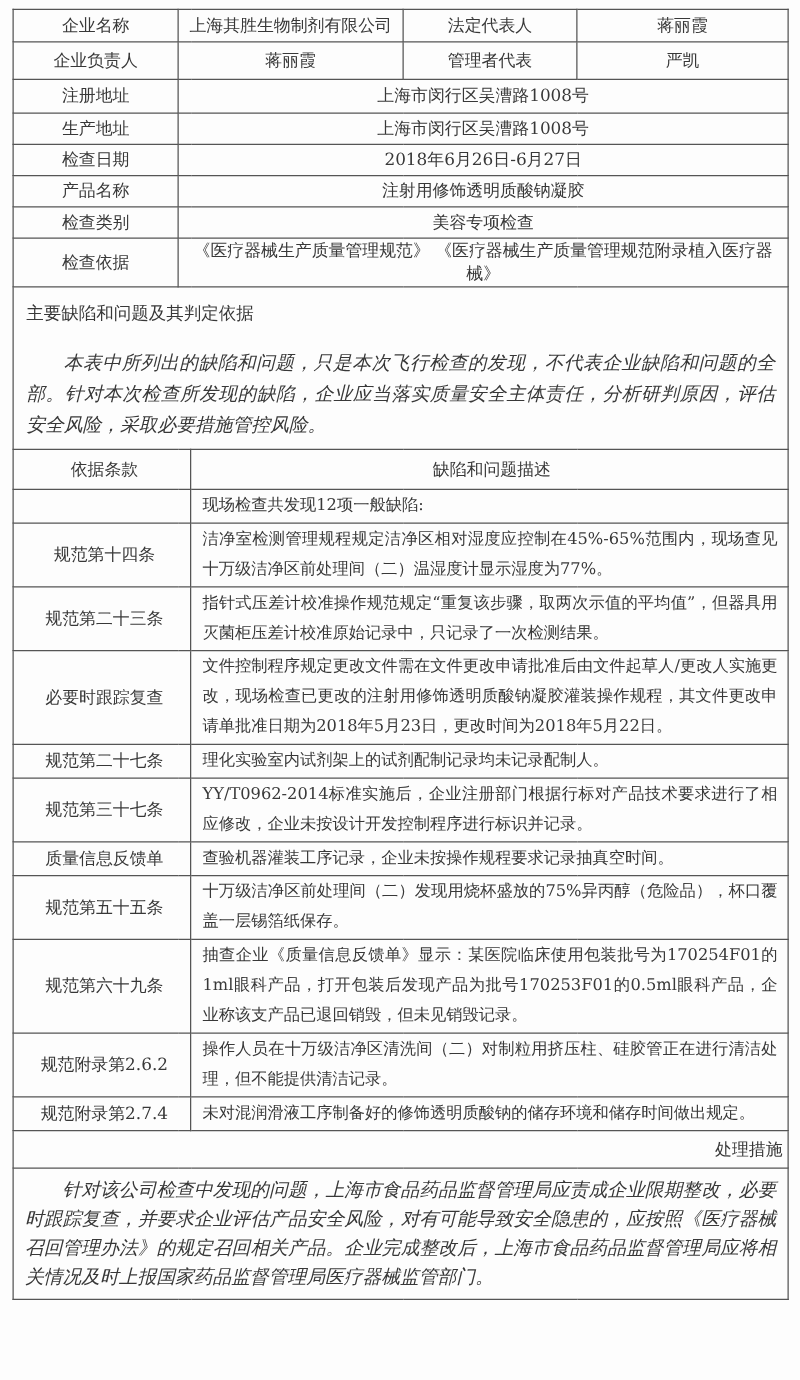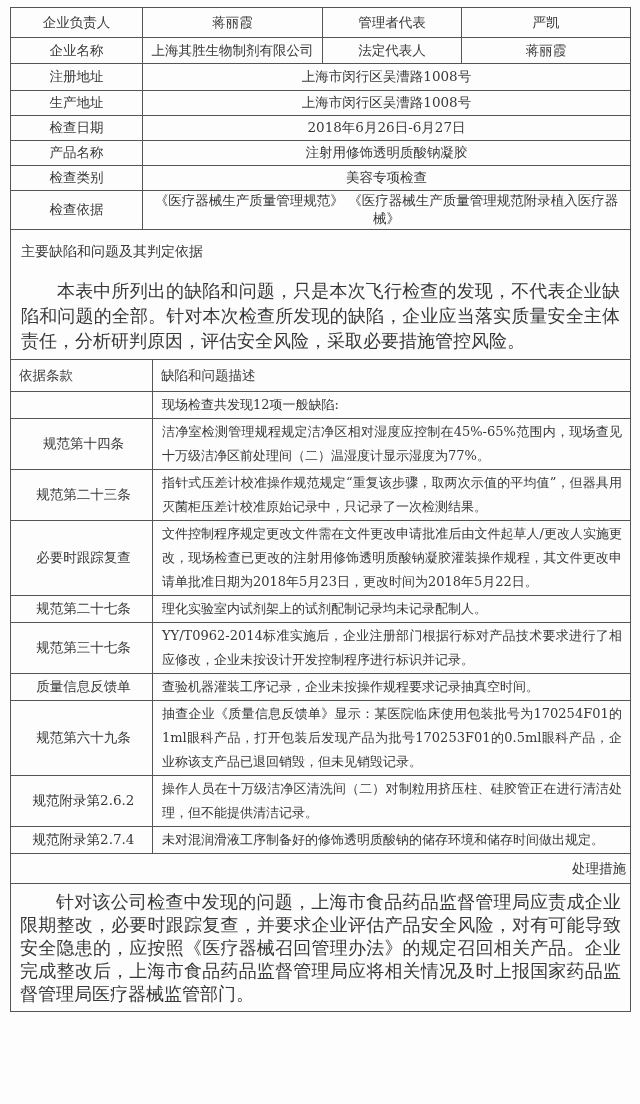--- a/index.html
+++ b/index.html
@@ -37,53 +37,54 @@
   .sec-title {
     text-align: left;
     font-size: 14px;
     line-height: 26px;
     margin: 0 0 14px 0;
   }
   .intro-para, .measures-para {
     margin: 0;
     text-indent: 2em;
     text-align: justify;
-    font-size: 18px;
+    font-size: 15px;
+    font-style: italic;
   }
   .intro-para { line-height: 25px; }
   td.measures-title { text-align: right; }
   td.measures-cell { padding: 6px 9px; vertical-align: top; }
   .measures-para { line-height: 23px; }
-  td.colhead { text-align: left; padding-left: 8px; }
+  td.colhead { text-align: center; padding-left: 8px; }
 </style>
 </head>
 <body>
 
 <div class="page">
   <table class="report">
     <colgroup>
       <col style="width:132px">
         <col style="width:10px">
         <col style="width:170px">
         <col style="width:139px">
         <col style="width:169px">
     </colgroup>
 
     <tbody>
-        <tr style="height:30px">
+        <tr style="height:26px">
+      <td class="lbl">企业名称</td>
+      <td class="val" colspan="2">上海其胜生物制剂有限公司</td>
+      <td class="lbl">法定代表人</td>
+      <td class="val">蒋丽霞</td>
+    </tr>
+    <tr style="height:30px">
       <td class="lbl">企业负责人</td>
       <td class="val" colspan="2">蒋丽霞</td>
       <td class="lbl">管理者代表</td>
       <td class="val">严凯</td>
-    </tr>
-    <tr style="height:26px">
-      <td class="lbl">企业名称</td>
-      <td class="val" colspan="2">上海其胜生物制剂有限公司</td>
-      <td class="lbl">法定代表人</td>
-      <td class="val">蒋丽霞</td>
     </tr>
 
     <tr style="height:27px">
       <td class="lbl">注册地址</td>
       <td class="val" colspan="4">上海市闵行区吴漕路1008号</td>
     </tr>
     <tr style="height:25px">
       <td class="lbl">生产地址</td>
       <td class="val" colspan="4">上海市闵行区吴漕路1008号</td>
     </tr>
@@ -138,20 +139,24 @@
       <td class="desc" colspan="3">理化实验室内试剂架上的试剂配制记录均未记录配制人。</td>
     </tr>
     <tr style="height:50px">
       <td class="clause" colspan="2">规范第三十七条</td>
       <td class="desc" colspan="3">YY/T0962-2014标准实施后，企业注册部门根据行标对产品技术要求进行了相应修改，企业未按设计开发控制程序进行标识并记录。</td>
     </tr>
     <tr style="height:26px">
       <td class="clause" colspan="2">质量信息反馈单</td>
       <td class="desc" colspan="3">查验机器灌装工序记录，企业未按操作规程要求记录抽真空时间。</td>
     </tr>
+    <tr style="height:50px">
+      <td class="clause" colspan="2">规范第五十五条</td>
+      <td class="desc" colspan="3">十万级洁净区前处理间（二）发现用烧杯盛放的75%异丙醇（危险品），杯口覆盖一层锡箔纸保存。</td>
+    </tr>
     <tr style="height:74px">
       <td class="clause" colspan="2">规范第六十九条</td>
       <td class="desc" colspan="3">抽查企业《质量信息反馈单》显示：某医院临床使用包装批号为170254F01的1ml眼科产品，打开包装后发现产品为批号170253F01的0.5ml眼科产品，企业称该支产品已退回销毁，但未见销毁记录。</td>
     </tr>
     <tr style="height:50px">
       <td class="clause" colspan="2">规范附录第2.6.2</td>
       <td class="desc" colspan="3">操作人员在十万级洁净区清洗间（二）对制粒用挤压柱、硅胶管正在进行清洁处理，但不能提供清洁记录。</td>
     </tr>
     <tr style="height:26px">
       <td class="clause" colspan="2">规范附录第2.7.4</td>

